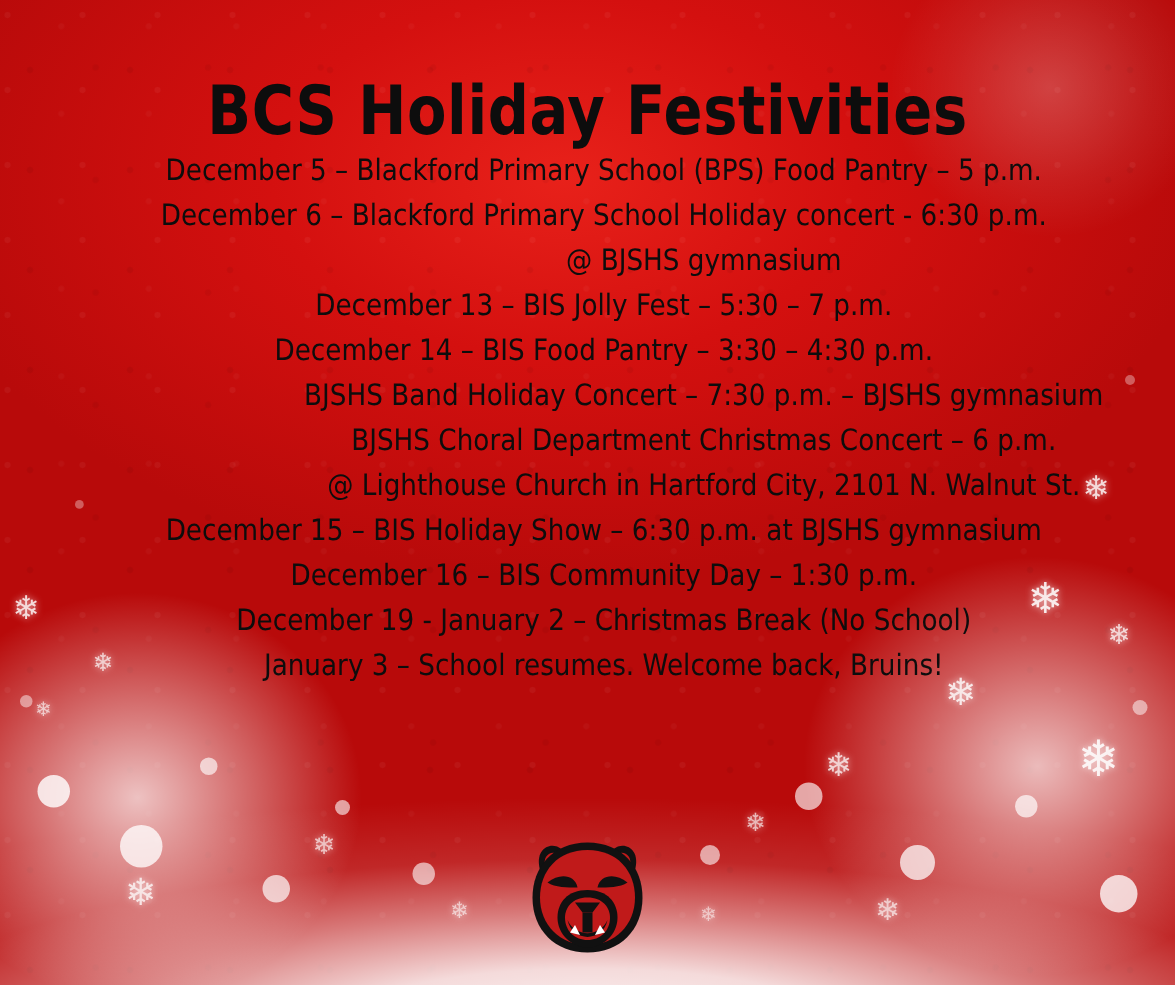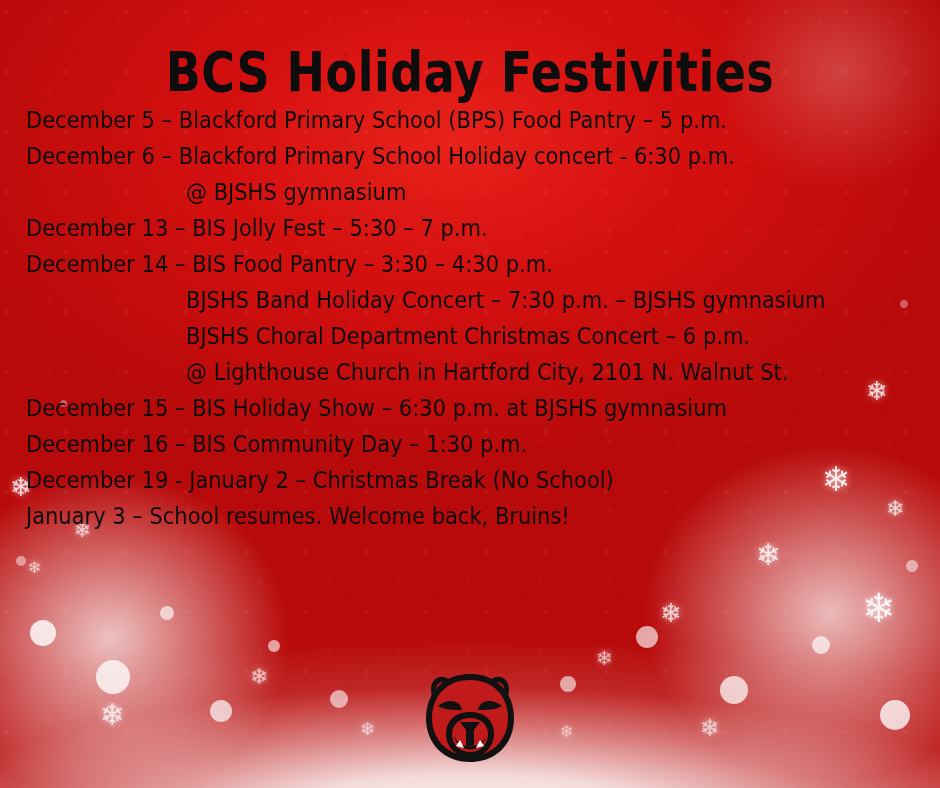--- a/index.html
+++ b/index.html
@@ -72,40 +72,41 @@
     position: absolute;
     color: #fff;
     pointer-events: none;
     line-height: 1;
     text-shadow: 0 0 6px rgba(255,255,255,0.8);
   }
 
   .content {
     position: relative;
     z-index: 5;
-    padding: 0;
+    padding: 16px;
   }
 
   .title {
     text-align: center;
     color: #0d0d0d;
     font-family: "DejaVu Sans", sans-serif;
     font-size: 46px;
     font-weight: 700;
     letter-spacing: 0.5px;
     padding-top: 34px;
     margin: 0 0 22px 0;
     transform: scaleY(1.18);
     transform-origin: top center;
   }
 
   .lines {
     margin: 0;
     padding: 0 0 0 26px;
     list-style: none;
+    text-align: center;
   }
   .line {
     color: #0d0d0d;
     font-family: "DejaVu Sans", sans-serif;
     font-size: 21px;
     line-height: 1.0;
     margin: 0 0 15px 0;
     transform: scaleY(1.12);
     transform-origin: left center;
     white-space: nowrap;

